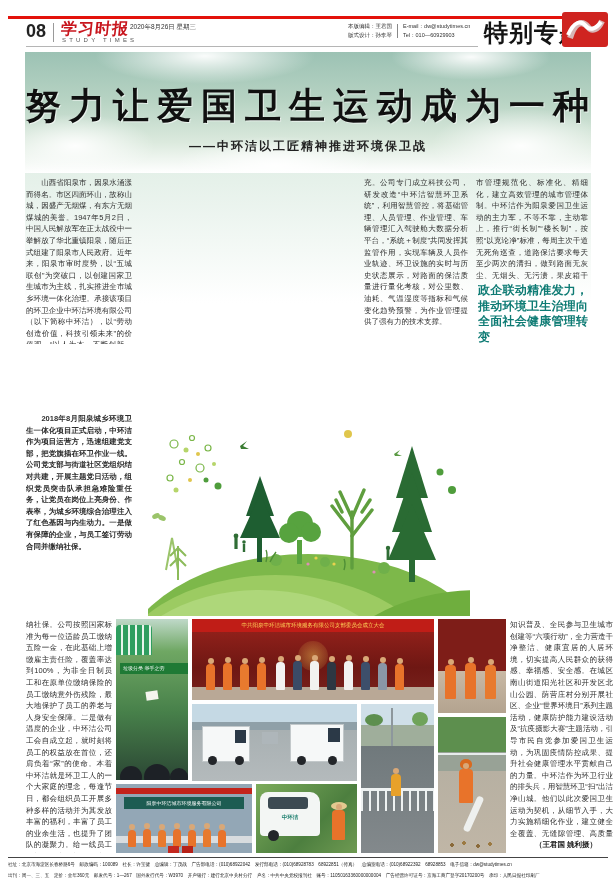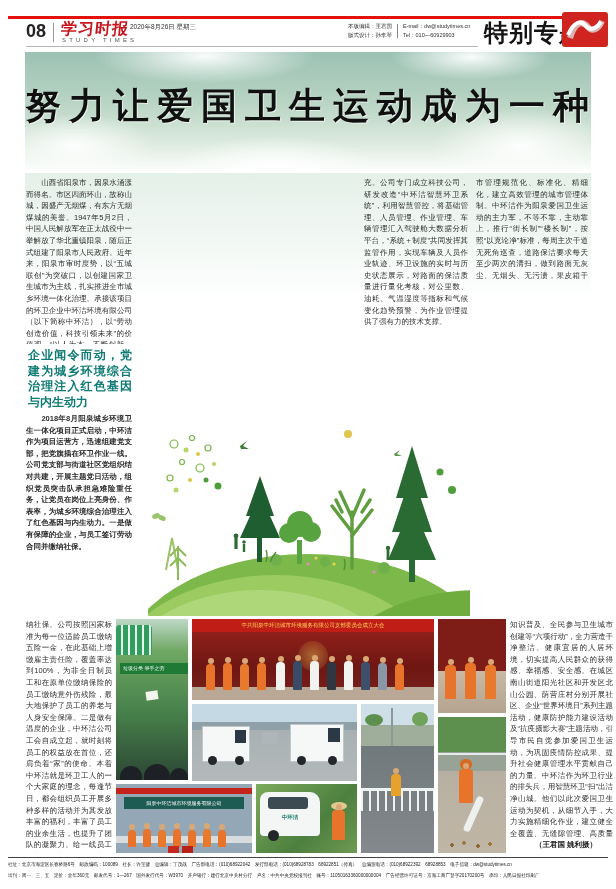--- a/index.html
+++ b/index.html
@@ -90,28 +90,29 @@
     </svg>
   </div>
 
   <div class="abs banner">
     <div class="cloud" style="left:-30px;top:62px;width:160px;height:64px;"></div>
     <div class="cloud" style="left:150px;top:84px;width:200px;height:60px;"></div>
     <div class="cloud" style="right:-20px;top:56px;width:180px;height:76px;"></div>
     <div class="cloud" style="left:70px;top:-24px;width:220px;height:56px;"></div>
     <div class="cloud" style="right:40px;top:-18px;width:160px;height:46px;"></div>
     <div class="headline">努力让爱国卫生运动成为一种新时尚</div>
+    <div class="subheadline">——中环洁以工匠精神推进环境保卫战</div>
   </div>
   <div class="abs body-tint"></div>
 
   <div class="abs bodytext" style="left:26px;top:177px;width:106px;height:167px;">　　山西省阳泉市，因泉水涌漾而得名。市区四面环山，故称山城，因盛产无烟煤，有东方无烟煤城的美誉。1947年5月2日，中国人民解放军在正太战役中一举解放了华北重镇阳泉，随后正式组建了阳泉市人民政府。近年来，阳泉市审时度势，以“五城联创”为突破口，以创建国家卫生城市为主线，扎实推进全市城乡环境一体化治理。承接该项目的环卫企业中环洁环境有限公司（以下简称中环洁），以“劳动创造价值，科技引领未来”的价值观、“以人为本、不断创新、自我完善”的企业文化，以精准、规范、品质管理为抓手，全面推行城乡环境治理的整套模式，达到了“政府放心、市民满意、员工舒心”三方高度满意的效果，形成了可复制、可推广的经验，受到了社会各界的充分肯定。</div>
-  <div class="abs colheading" style="left:28px;top:348px;width:104px;height:61px;">企业闻令而动，党建为城乡环境综合治理注入红色基因与内生动力</div>
   <div class="abs bodytext" style="left:26px;top:413px;width:106px;height:203px;font-weight:bold;">　　2018年8月阳泉城乡环境卫生一体化项目正式启动，中环洁作为项目运营方，迅速组建党支部，把党旗插在环卫作业一线。公司党支部与街道社区党组织结对共建，开展主题党日活动，组织党员突击队承担急难险重任务，让党员在岗位上亮身份、作表率，为城乡环境综合治理注入了红色基因与内生动力。一是做有保障的企业，与员工签订劳动合同并缴纳社保。</div>
   <div class="abs bodytext" style="left:364px;top:177px;width:104px;height:240px;">充。公司专门成立科技公司，研发改造“中环洁智慧环卫系统”，利用智慧管控，将基础管理、人员管理、作业管理、车辆管理汇入驾驶舱大数据分析平台，“系统＋制度”共同发挥其监管作用，实现车辆及人员作业轨迹、环卫设施的实时与历史状态展示，对路面的保洁质量进行量化考核，对公里数、油耗、气温湿度等指标和气候变化趋势预警，为作业管理提供了强有力的技术支撑。</div>
   <div class="abs bodytext" style="left:476px;top:177px;width:112px;height:102px;">市管理规范化、标准化、精细化，建立高效管理的城市管理体制。中环洁作为阳泉爱国卫生运动的主力军，不等不靠，主动靠上，推行“街长制”“楼长制”，按照“以克论净”标准，每周主次干道无死角巡查，道路保洁要求每天至少两次的清扫，做到路面无灰尘、无烟头、无污渍，果皮箱干净整洁。</div>
+  <div class="abs colheading" style="left:478px;top:283px;width:110px;height:62px;">政企联动精准发力，推动环境卫生治理向全面社会健康管理转变</div>
 
   <div class="abs illus">
     <svg width="322" height="196" viewBox="0 0 322 196">
 
       <g stroke="#7ab648" fill="none" stroke-width="1.2">
         <circle cx="26" cy="24" r="4"></circle>
           <circle cx="44" cy="18" r="2.5"></circle>
           <circle cx="60" cy="28" r="3"></circle>
         <circle cx="34" cy="42" r="2.5"></circle>
           <circle cx="52" cy="48" r="4"></circle>

